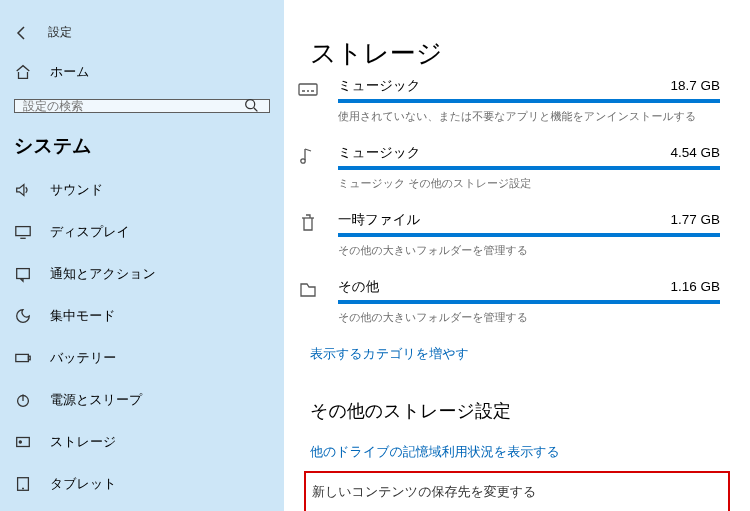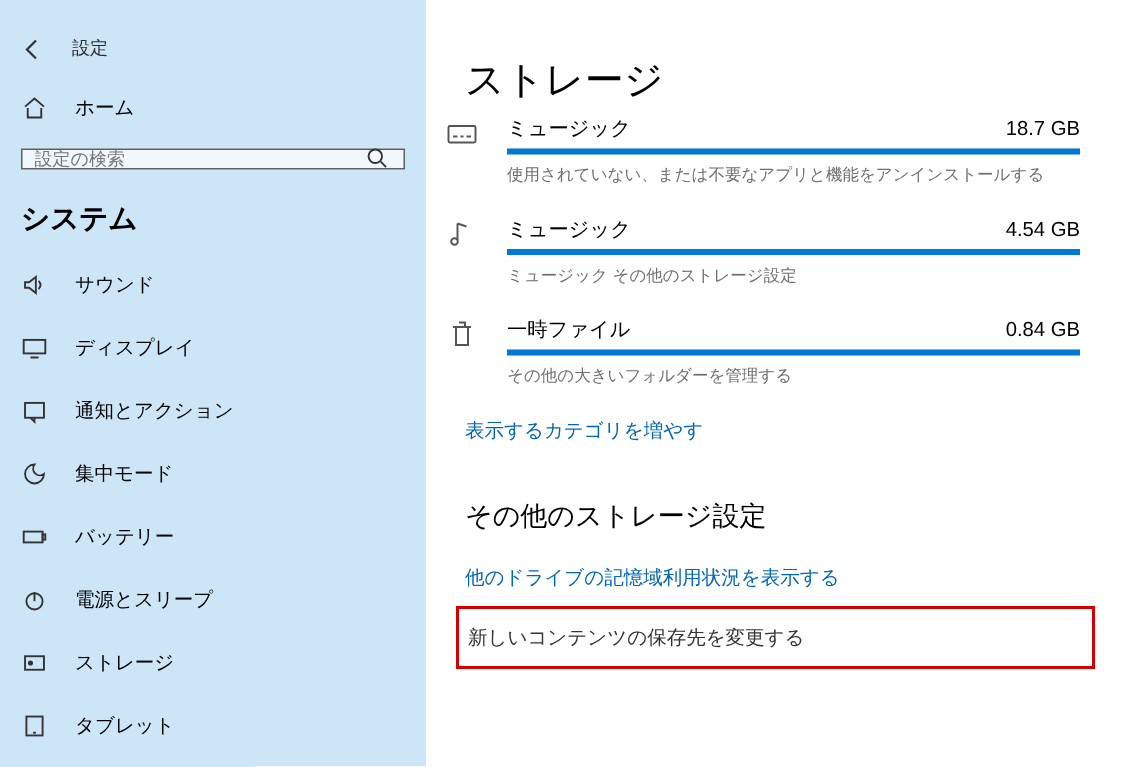--- a/index.html
+++ b/index.html
@@ -268,29 +268,46 @@
       <span class="st-icon">
           <svg viewBox="0 0 22 22">
             <path d="M5 6 H17"></path>
             <path d="M7 6 V18 H15 V6"></path>
             <path d="M9 3 H13 V6"></path>
           </svg>
         </span>
       <div class="st-body">
         <div class="st-top">
           <span class="st-name">一時ファイル</span>
-          <span class="st-size">0.84 GB</span>
+          <span class="st-size">1.77 GB</span>
         </div>
         <div class="st-bar">
             <div class="st-bar-fill" style="width:100%"></div>
           </div>
         <div class="st-desc">その他の大きいフォルダーを管理する</div>
       </div>
     </div>
 
+    <div class="storage-row">
+      <span class="st-icon">
+          <svg viewBox="0 0 22 22">
+            <path d="M4 5 H10 L12 8 H18 V17 H4 Z"></path>
+          </svg>
+        </span>
+      <div class="st-body">
+        <div class="st-top">
+          <span class="st-name">その他</span>
+          <span class="st-size">1.16 GB</span>
+        </div>
+        <div class="st-bar">
+            <div class="st-bar-fill" style="width:100%"></div>
+          </div>
+        <div class="st-desc">その他の大きいフォルダーを管理する</div>
+      </div>
+    </div>
 
     <span class="link">表示するカテゴリを増やす</span>
 
     <div class="section-head">その他のストレージ設定</div>
 
     <div class="link2">他のドライブの記憶域利用状況を表示する</div>
 
     <div class="highlight">新しいコンテンツの保存先を変更する</div>
 
   </div>

